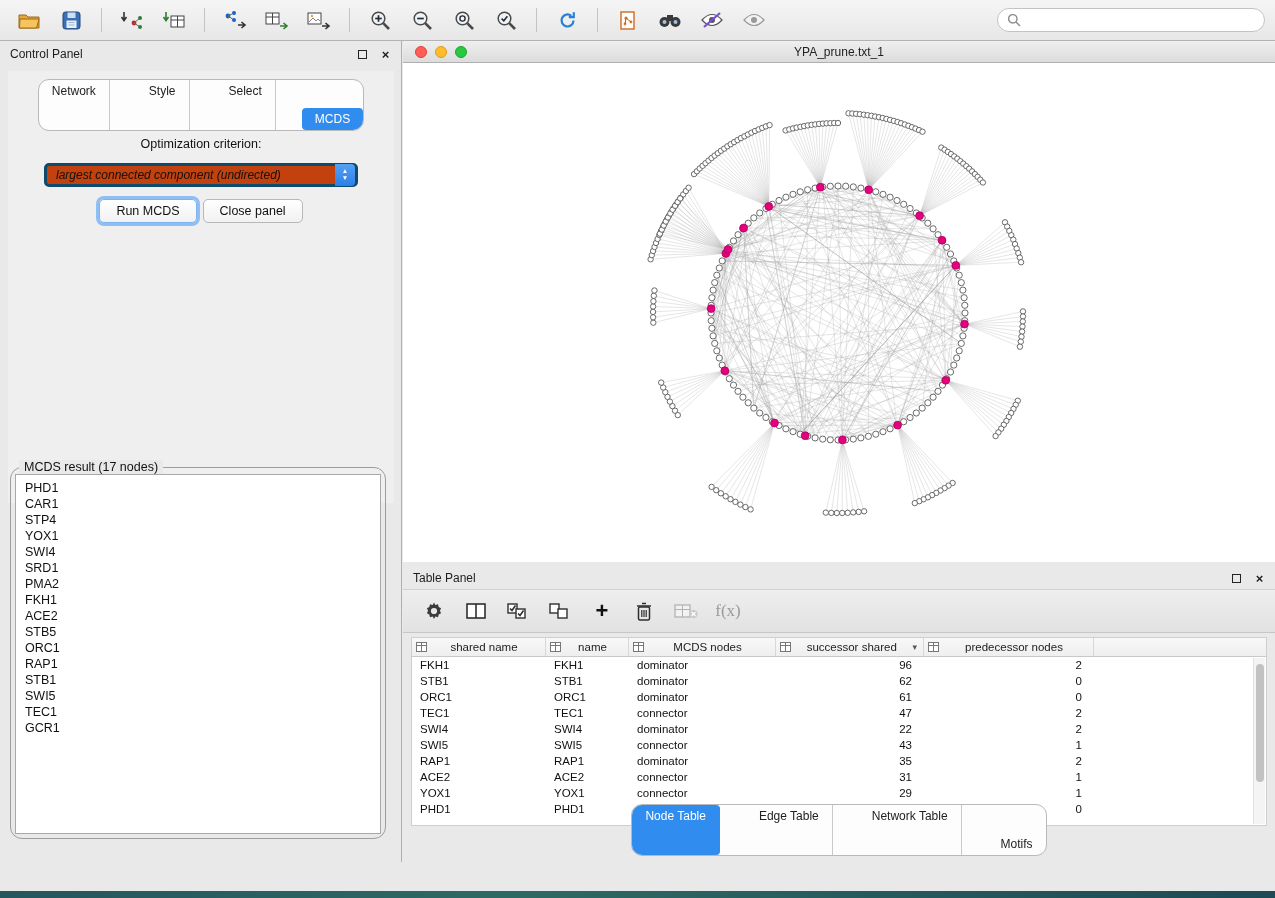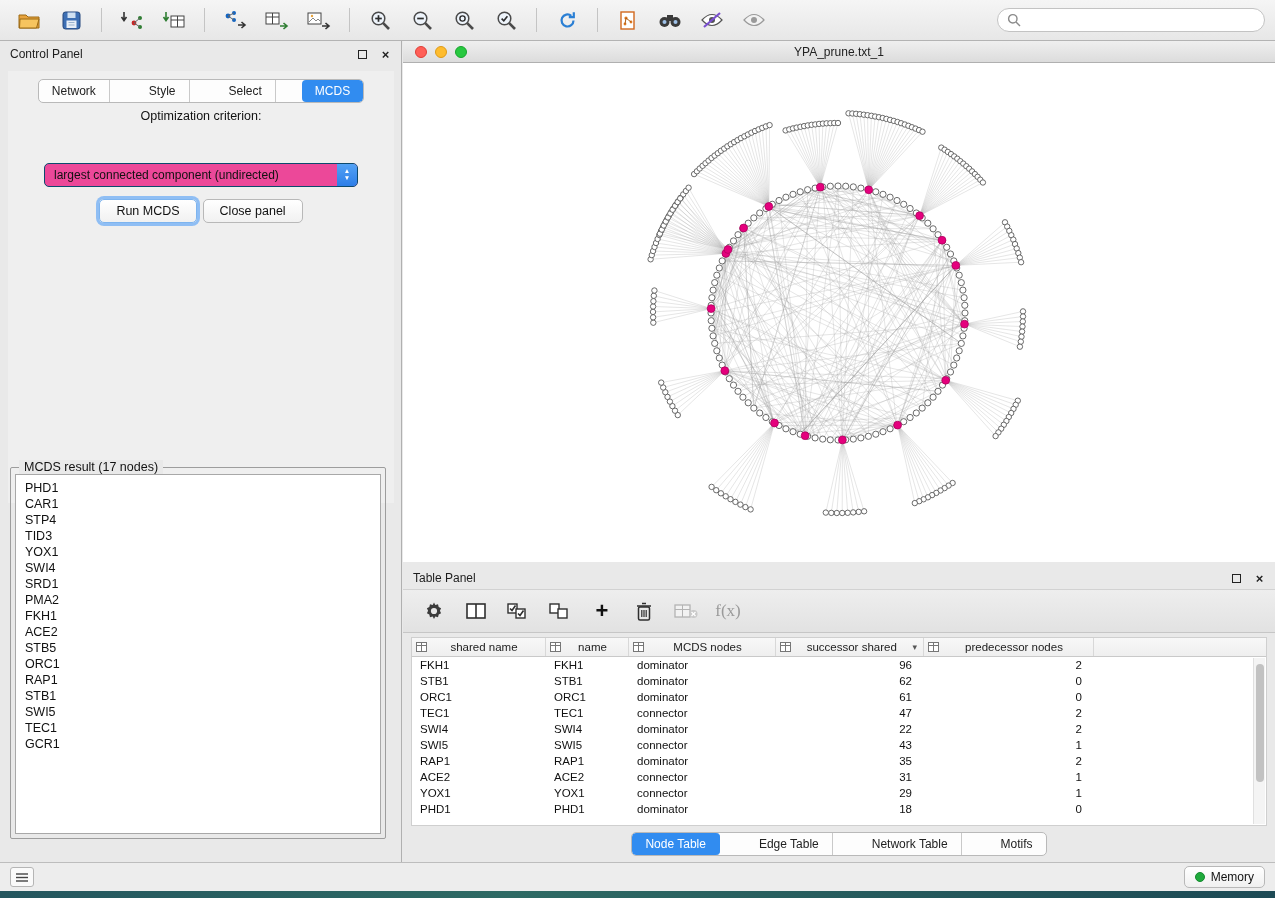--- a/index.html
+++ b/index.html
@@ -25,36 +25,36 @@
   
   .cpanel { position:absolute; left:0; top:41px; width:402px; height:821px; background:#e9e9e9;
     border-right:1px solid #b0b0b0; }
   .panel-head { height:26px; display:flex; align-items:center; padding:0 10px; font-size:12px; color:#1d1d1d; }
   .panel-icons { margin-left:auto; display:flex; gap:12px; align-items:center; }
   .mini-icon { width:11px; height:11px; display:flex; align-items:center; justify-content:center;
     font-size:13px; font-weight:bold; color:#222; line-height:1; }
   .float-sq { width:9px; height:9px; border:1.5px solid #222; }
   .cp-body { position:absolute; left:8px; top:30px; width:386px; height:432px; background:#efefef; }
   .cp-tabs { display:flex; justify-content:center; margin-top:8px; }
-  .seg-tabs { display:inline-flex; background:#fdfdfd; border:1px solid #b9b9b9; border-radius:5px; overflow:hidden;gap:26px; }
+  .seg-tabs { display:inline-flex; background:#fdfdfd; border:1px solid #b9b9b9; border-radius:11px; overflow:hidden;gap:26px; }
   .seg-tab { padding:4px 13px; font-size:12px; color:#222; border-right:1px solid #c9c9c9; cursor:default; }
-  .seg-tab:last-child { border-right:none; }
+  .seg-tab:last-child { border-right:none;margin-top:28px; }
   .seg-tab.active { background:#318cf0; color:#fff; border-right-color:#318cf0; border-radius:4px; }
   .opt-label { text-align:center; font-size:12.5px; color:#111; margin-top:6px; }
-  .dropdown { position:absolute; left:36px; top:92px; width:314px; height:24px; background:#ec4899;
-    border:1px solid #0c4a6e; border-radius:5px; display:flex; align-items:center; font-size:12px; color:#111;
-    padding-left:9px; }
+  .dropdown { position:absolute; left:36px; top:92px; width:314px; height:24px; background:#c2410c;
+    border:3px solid #0c4a6e; border-radius:5px; display:flex; align-items:center; font-size:12px; color:#111;
+    padding-left:9px;font-style:italic; }
   .dd-stepper { margin-left:auto; width:20px; height:22px; background:linear-gradient(#53a2f5,#2d7ee8);
     border-radius:0 4px 4px 0; display:flex; flex-direction:column; align-items:center; justify-content:center;
     color:#fff; font-size:6.5px; line-height:1.05; }
   .btn-row { position:absolute; left:0; top:128px; width:100%; display:flex; justify-content:center; gap:6px; }
   .pbutton { height:24px; padding:0 16px; background:linear-gradient(#ffffff,#f1f1f1); border:1px solid #b8b8b8;
     border-radius:5px; font-size:12.5px; color:#111; display:flex; align-items:center; }
   .pbutton.focus { box-shadow:0 0 0 3px rgba(64,150,248,.55); border-color:#7db4ef; }
-  .groupbox { position:absolute; left:10px; top:426px; width:376px; height:372px; border:1px solid #9d9d9d; border-radius:2px; }
+  .groupbox { position:absolute; left:10px; top:426px; width:376px; height:372px; border:1px solid #9d9d9d; border-radius:12px; }
   .groupbox .legend { position:absolute; top:-8px; left:8px; background:#e9e9e9; padding:0 5px; font-size:12.5px; color:#111; }
   .mcds-list { position:absolute; left:4px; top:6px; right:4px; bottom:4px; background:#fff;
     border:1px solid #a8a8a8; overflow:hidden; padding:5px 0 0 9px; }
   .mcds-item { font-size:12.5px; color:#111; line-height:16px; }
 
   
   .netwin { position:absolute; left:403px; top:41px; width:872px; height:521px; background:#fff; }
   .net-title { position:relative; height:22px; background:linear-gradient(#efefef,#dcdcdc);
     border-bottom:1px solid #b0b0b0; display:flex; align-items:center; justify-content:center;
     font-size:12px; color:#222; }
@@ -280,21 +280,20 @@
     <div class="groupbox">
       <div class="legend">MCDS result (17 nodes)</div>
       <div class="mcds-list">
 
           <div class="mcds-item">PHD1</div>
 
           <div class="mcds-item">CAR1</div>
 
           <div class="mcds-item">STP4</div>
 
-          <div class="mcds-item">TID3</div>
 
           <div class="mcds-item">YOX1</div>
 
           <div class="mcds-item">SWI4</div>
 
           <div class="mcds-item">SRD1</div>
 
           <div class="mcds-item">PMA2</div>
 
           <div class="mcds-item">FKH1</div>
@@ -1270,27 +1269,14 @@
     <div class="t-tabs">
       <div class="seg-tabs">
         <div class="seg-tab active">Node Table</div>
         <div class="seg-tab">Edge Table</div>
         <div class="seg-tab">Network Table</div>
         <div class="seg-tab">Motifs</div>
       </div>
     </div>
   </div>
 
-  <div class="statusbar">
-    <div class="status-left-btn">
-      <svg width="14" height="11" viewBox="0 0 14 11">
-        <line x1="1" y1="2" x2="13" y2="2" stroke="#444" stroke-width="1.4"></line>
-        <line x1="1" y1="5.5" x2="13" y2="5.5" stroke="#444" stroke-width="1.4"></line>
-        <line x1="1" y1="9" x2="13" y2="9" stroke="#444" stroke-width="1.4"></line>
-      </svg>
-    </div>
-    <div class="memory-btn">
-      <span class="mem-dot"></span>
-      <span>Memory</span>
-    </div>
-  </div>
 
 </div>
 
 </body></html>

